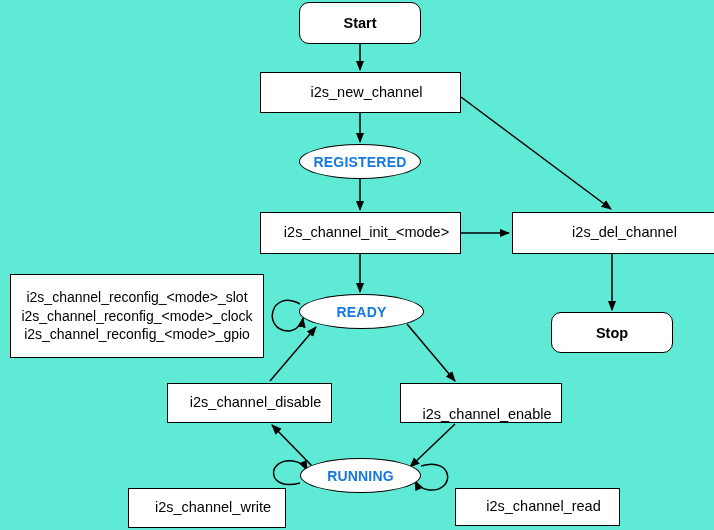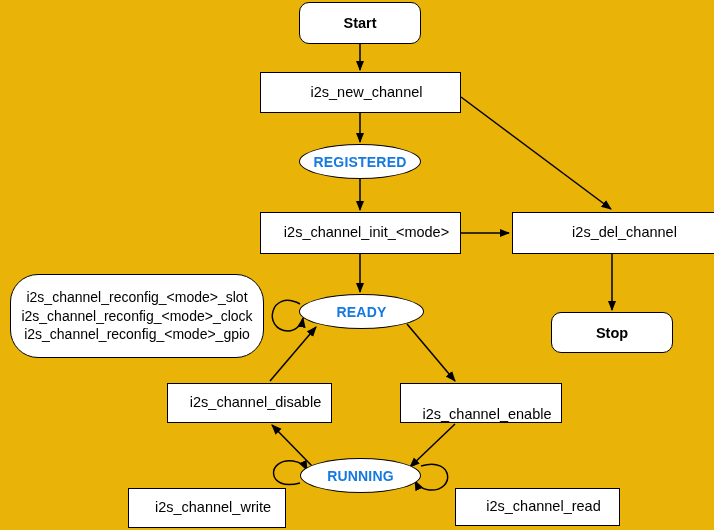--- a/index.html
+++ b/index.html
@@ -4,21 +4,21 @@
 <style>
   html, body {
     margin: 0;
     padding: 0;
     background: #ffffff;
   }
   #canvas {
     position: relative;
     width: 714px;
     height: 530px;
-    background: #eab308;
+    background: #5eead4;
     font-family: "Liberation Sans", sans-serif;
     overflow: hidden;
   }
   #edges {
     position: absolute;
     left: 0;
     top: 0;
     width: 714px;
     height: 530px;
     pointer-events: none;
@@ -52,21 +52,20 @@
     background: #ffffff;
     font-size: 14px;
     font-weight: bold;
     letter-spacing: 0.2px;
   }
   .multiline {
     font-size: 14px;
     line-height: 1.35;
     white-space: pre-line;
     padding: 4px 6px;
-    border-radius: 28px;
   }
 </style>
 </head>
 <body>
 
 <div id="canvas">
 
   <svg id="edges" viewBox="0 0 714 530" width="714" height="530" xmlns="http://www.w3.org/2000/svg">
     <defs>
       <marker id="arrow" viewBox="0 0 10 10" refX="9" refY="5" markerWidth="7" markerHeight="7" orient="auto-start-reverse">

